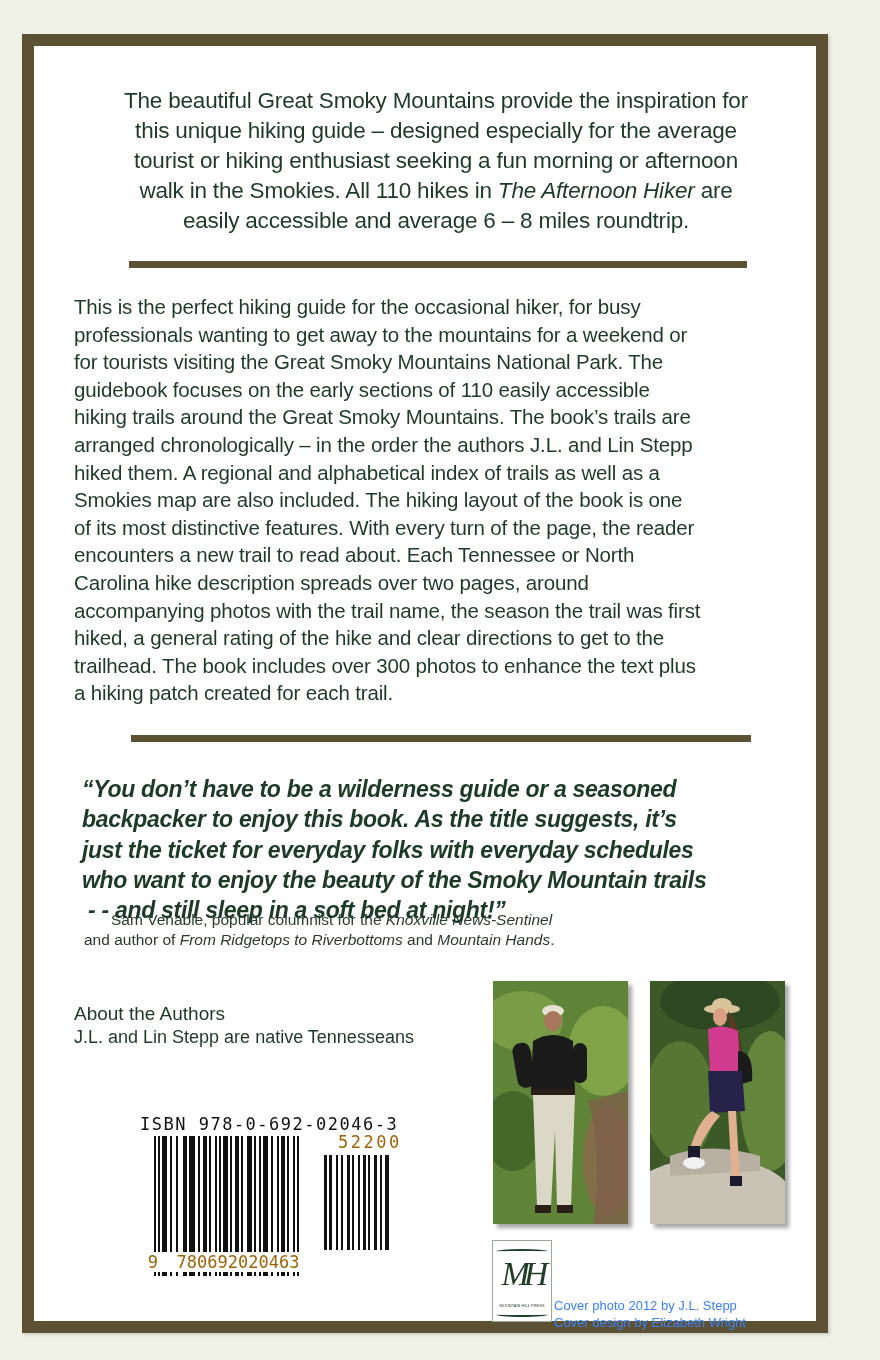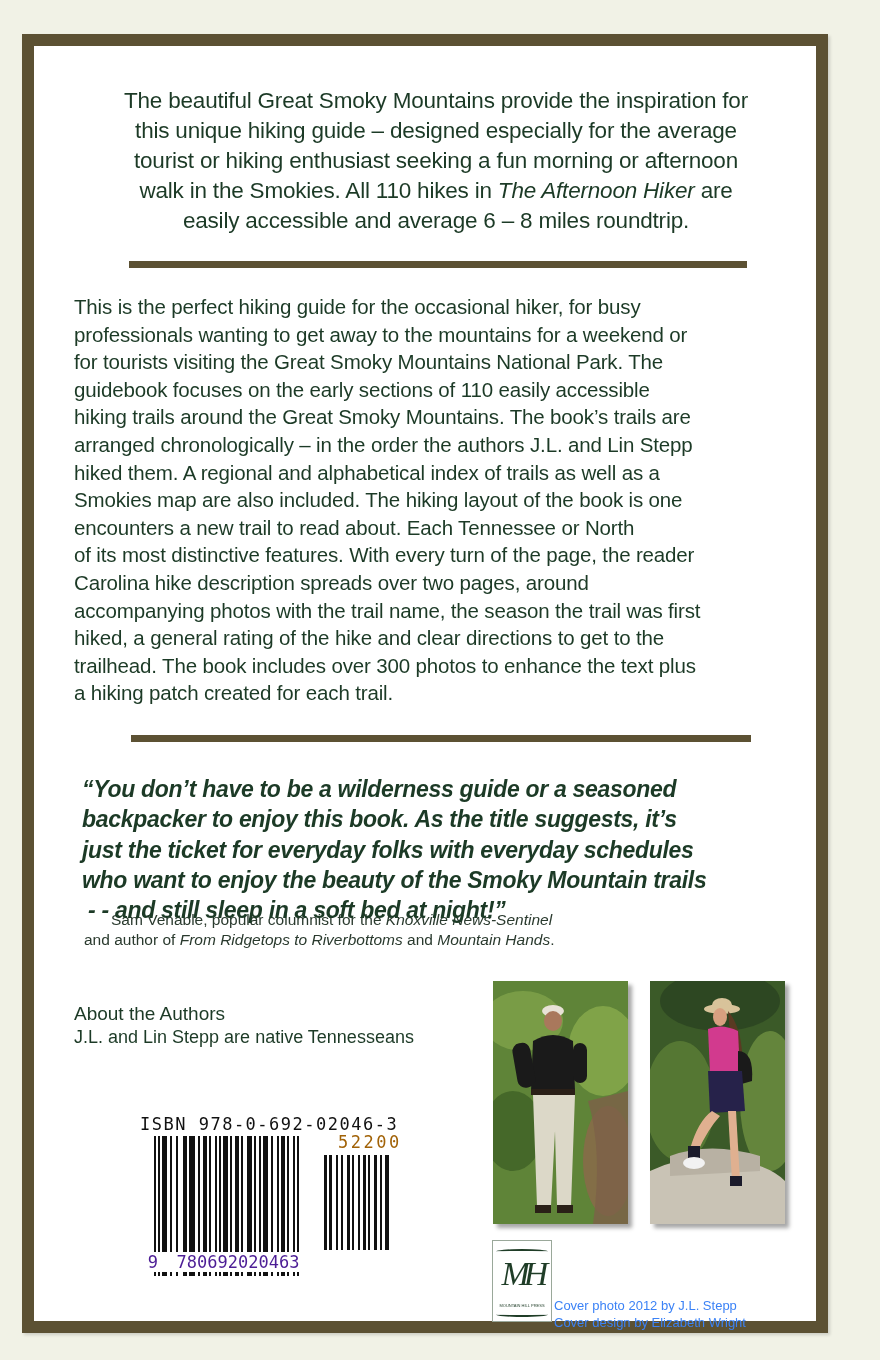--- a/index.html
+++ b/index.html
@@ -47,21 +47,21 @@
   .price {
     position:absolute; left:204px; top:18px; font-family:"DejaVu Sans Mono", monospace;
     font-size:17px; color:#a16207; letter-spacing:2.5px;
   }
   .bars-main { position:absolute; left:20px; top:22px; height:140px; width:158px; display:flex; }
   .bars-add { position:absolute; left:190px; top:41px; height:95px; width:80px; display:flex; }
   .bar { background:#111; height:100%; }
   .gap { height:100%; }
   .isbn-bottom {
     position:absolute; left:0px; top:138px; font-family:"DejaVu Sans Mono", monospace;
-    font-size:17px; color:#4c1d95; white-space:nowrap; background:#fff; padding-right:2px;
+    font-size:17px; color:#a16207; white-space:nowrap; background:#fff; padding-right:2px;
   }
   .isbn-bottom span { display:inline-block; }
 
   
   .photo { position:absolute; box-shadow: 4px 4px 4px rgba(0,0,0,0.35); overflow:hidden; }
   .photo1 { left:459px; top:935px; width:135px; height:243px;
     background: linear-gradient(180deg,#6e8f45 0%,#5a7d35 30%,#6b8a3f 55%,#4d6a2a 80%,#3f5a22 100%); }
   .photo2 { left:616px; top:935px; width:135px; height:243px;
     background: linear-gradient(180deg,#2f4a22 0%,#4e6e34 30%,#5d7d3b 55%,#8a9078 75%,#b9b6aa 100%); }
   .logo {
@@ -94,22 +94,22 @@
 
   <div class="txt desc">
     <div>This is the perfect hiking guide for the occasional hiker, for busy</div>
     <div>professionals wanting to get away to the mountains for a weekend or</div>
     <div>for tourists visiting the Great Smoky Mountains National Park.  The</div>
     <div>guidebook focuses on the early sections of 110 easily accessible</div>
     <div>hiking trails around the Great Smoky Mountains.  The book’s trails are</div>
     <div>arranged chronologically – in the order the authors J.L. and Lin Stepp</div>
     <div>hiked them.  A regional and alphabetical index of trails as well as a</div>
     <div>Smokies map are also included.  The hiking layout of the book is one</div>
+    <div>of its most distinctive features.  With every turn of the page, the reader</div>
     <div>encounters a new trail to read about.  Each Tennessee or North</div>
-    <div>of its most distinctive features.  With every turn of the page, the reader</div>
     <div>Carolina hike description spreads over two pages, around</div>
     <div>accompanying photos with the trail name, the season the trail was first</div>
     <div>hiked, a general rating of the hike and clear directions to get to the</div>
     <div>trailhead.  The book includes over 300 photos to enhance the text plus</div>
     <div>a hiking patch created for each trail.</div>
   </div>
 
   <div class="rule rule2"></div>
 
   <div class="txt attrib">

